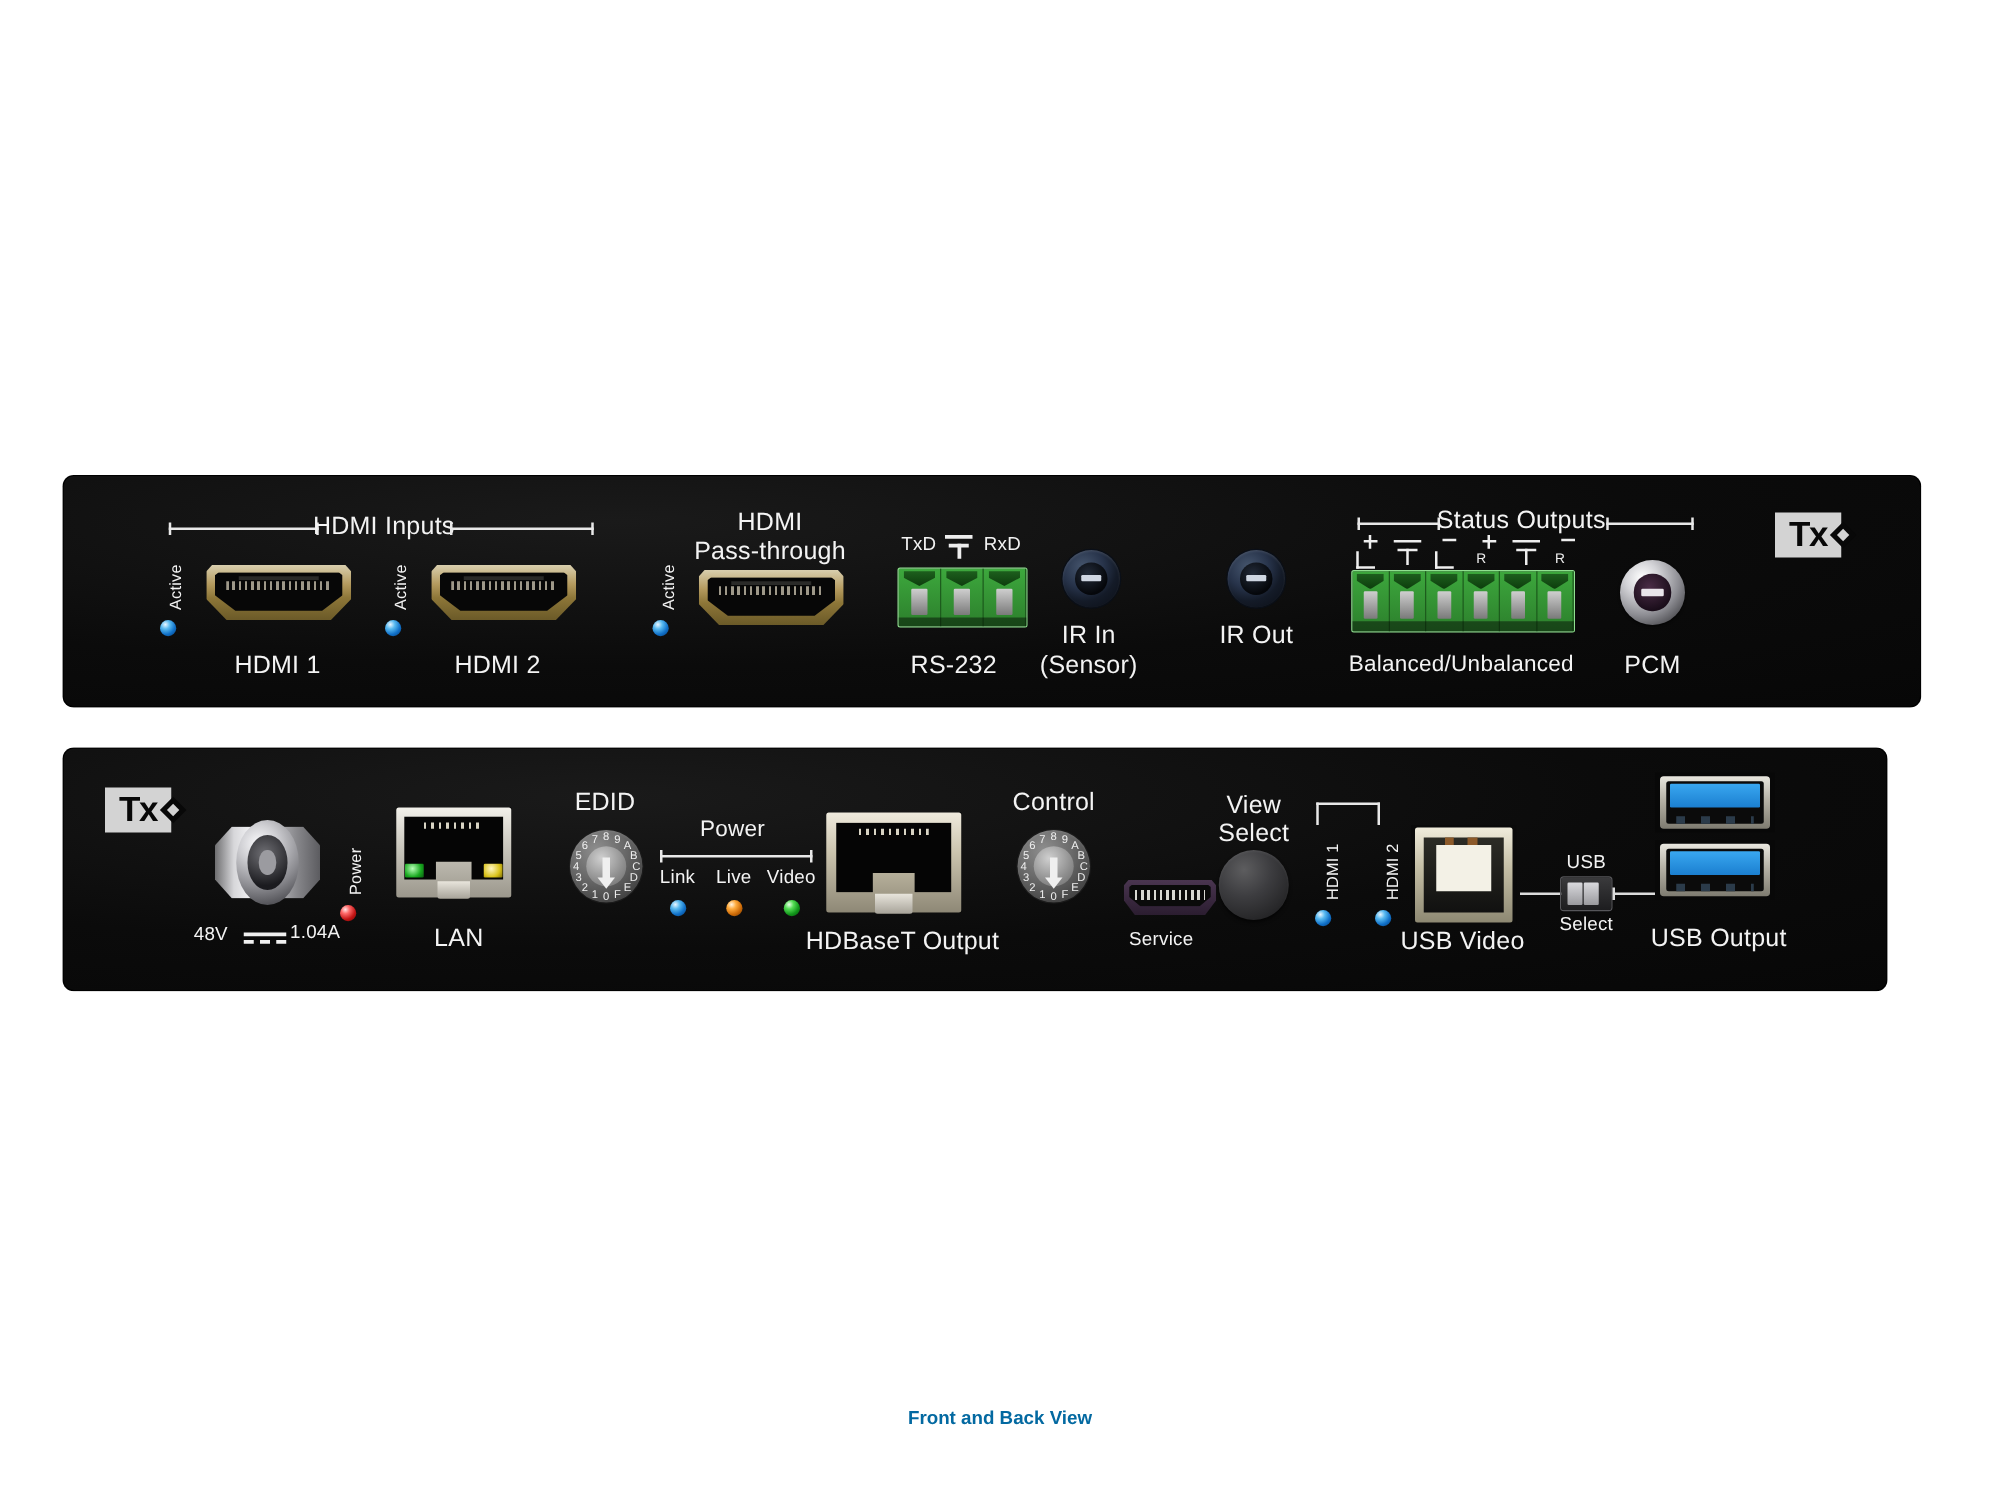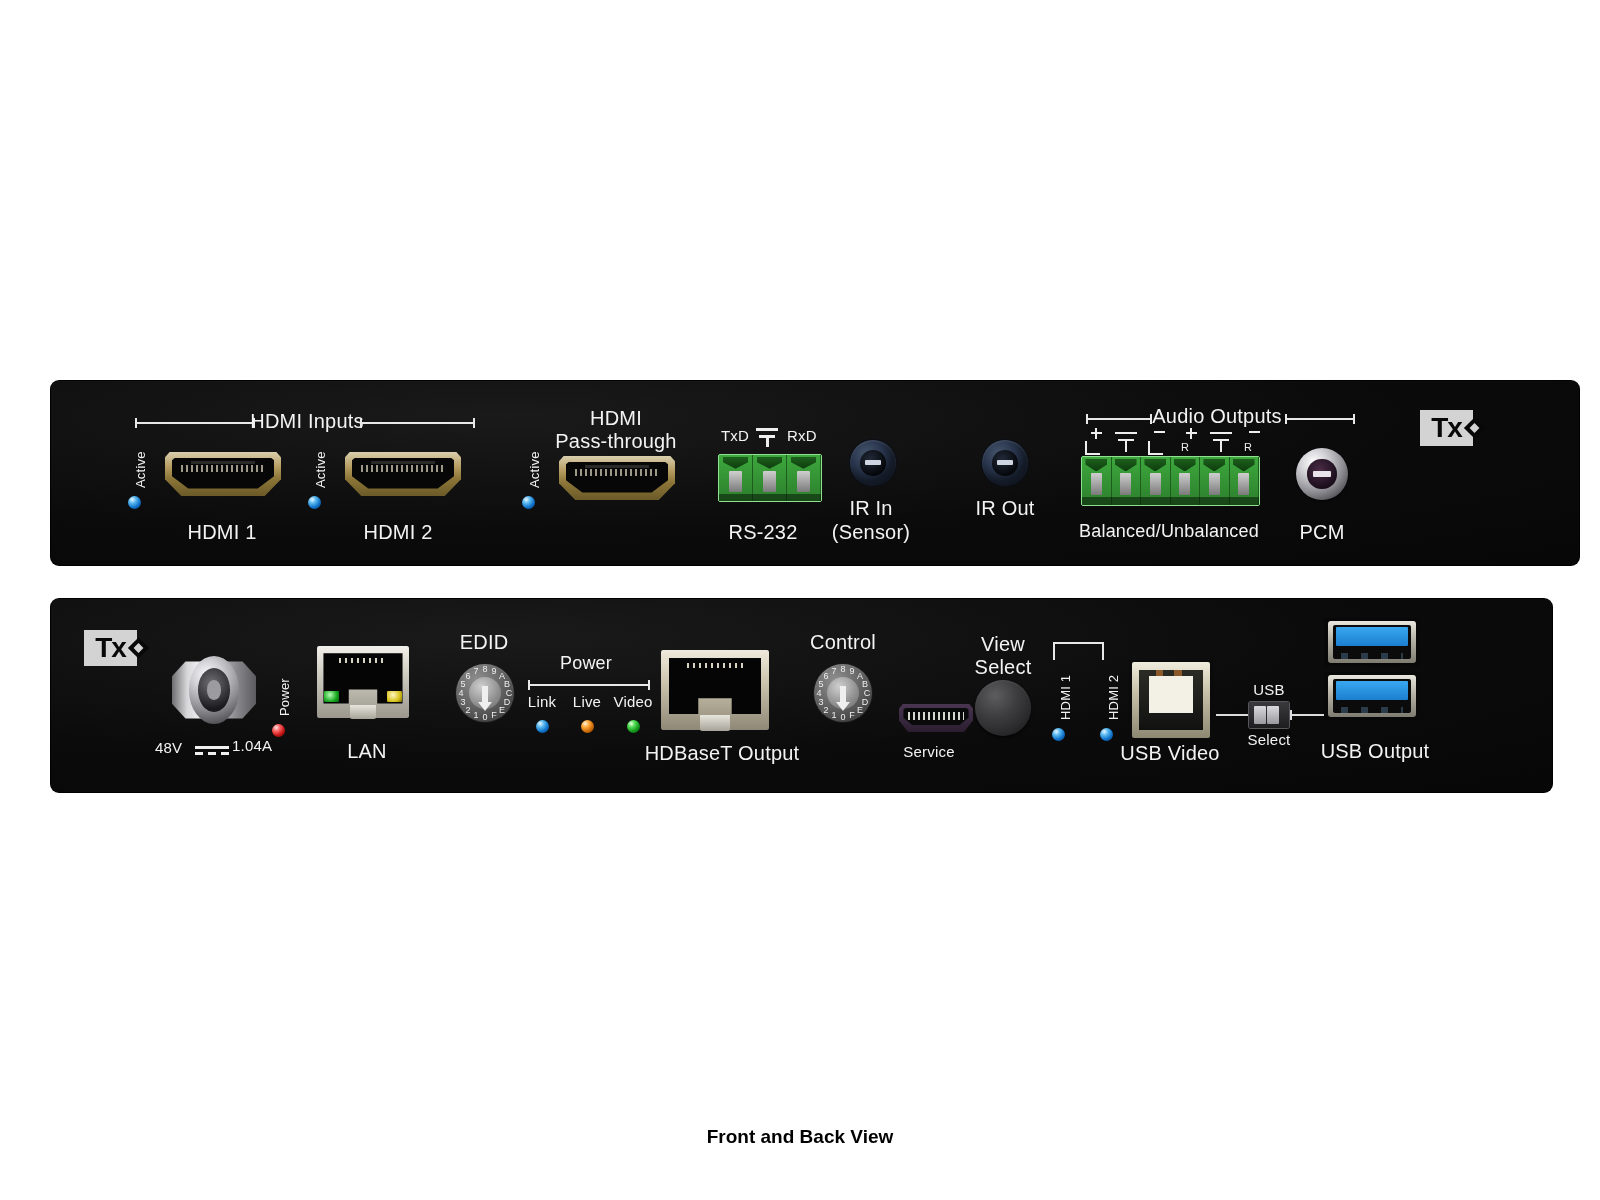--- a/index.html
+++ b/index.html
@@ -3,21 +3,21 @@
 <meta charset="utf-8">
 <style>
   html,body{margin:0;padding:0;background:#ffffff;}
   body{width:1600px;height:1200px;position:relative;font-family:"Liberation Sans",sans-serif;-webkit-font-smoothing:antialiased;}
 
   .stage{position:absolute;left:0;top:0;width:1600px;height:1200px;overflow:hidden;}
 
   
   .panel{position:absolute;background:#0c0c0c;border-radius:9px;
          background-image:radial-gradient(ellipse at 30% 20%, #1a1a1a 0%, #0b0b0b 55%, #070707 100%);
-         box-shadow:0 0 0 1px #000 inset, 0 1px 2px rgba(255,255,255,.06) inset;padding-left:43px;}
+         box-shadow:0 0 0 1px #000 inset, 0 1px 2px rgba(255,255,255,.06) inset;}
   #front-panel{left:50px;top:380px;width:1487px;height:186px;}
   #back-panel{left:50px;top:598px;width:1460px;height:195px;}
 
   .lbl{position:absolute;color:#f3f3f3;font-size:20px;line-height:1.08;letter-spacing:.2px;white-space:nowrap;}
   .lbl.sm{font-size:15px;}
   .lbl.xs{font-size:13px;}
   .lbl.md{font-size:18px;}
   .lbl.c{transform:translateX(-50%);text-align:center;}
   .lbl.vert{transform-origin:left top;transform:rotate(-90deg);}
 
@@ -186,21 +186,21 @@
   .asym.gnd .g3{position:absolute;left:12px;top:11px;width:2px;height:13px;background:#eee;}
 
   
   .gsym{position:absolute;width:22px;height:20px;}
   .gsym i{position:absolute;background:#eee;display:block;}
   .gsym i:nth-child(1){left:0;top:0;width:22px;height:3px;}
   .gsym i:nth-child(2){left:3px;top:7px;width:16px;height:3px;}
   .gsym i:nth-child(3){left:9.5px;top:7px;width:3px;height:12px;}
 
   .caption{position:absolute;left:800px;top:1126px;transform:translateX(-50%);
-     color:#000000;font-size:19px;font-weight:bold;font-family:"Liberation Sans",sans-serif;white-space:nowrap;}
+     color:#0369a1;font-size:15px;font-weight:bold;font-family:"Liberation Sans",sans-serif;white-space:nowrap;}
 </style>
 </head>
 <body>
 
 <div class="stage">
 
   <div class="panel" id="front-panel">
 
     <div class="rule" style="left:85px;top:42px;width:120px;"></div>
     <div class="lbl c" style="left:257px;top:31px;">HDMI Inputs</div>
@@ -259,21 +259,21 @@
     <div class="lbl c" style="left:821px;top:118px;">IR In</div>
     <div class="lbl c" style="left:821px;top:142px;">(Sensor)</div>
 
     <div class="jack ir" style="left:932px;top:60px;width:46px;height:46px;">
       <div class="hole"></div>
       <div class="bar"></div>
     </div>
     <div class="lbl c" style="left:955px;top:118px;">IR Out</div>
 
     <div class="rule" style="left:1036px;top:38px;width:66px;"></div>
-    <div class="lbl c" style="left:1167px;top:26px;">Audio Outputs</div>
+    <div class="lbl c" style="left:1167px;top:26px;">Status Outputs</div>
     <div class="rule" style="left:1235px;top:38px;width:70px;"></div>
 
     <div class="asym" style="left:1033px;top:48px;">
       <span class="plus"></span>
         <span class="lc"></span>
     </div>
     <div class="asym gnd" style="left:1063px;top:48px;">
       <span class="g1"></span>
         <span class="g2"></span>
         <span class="g3"></span>

